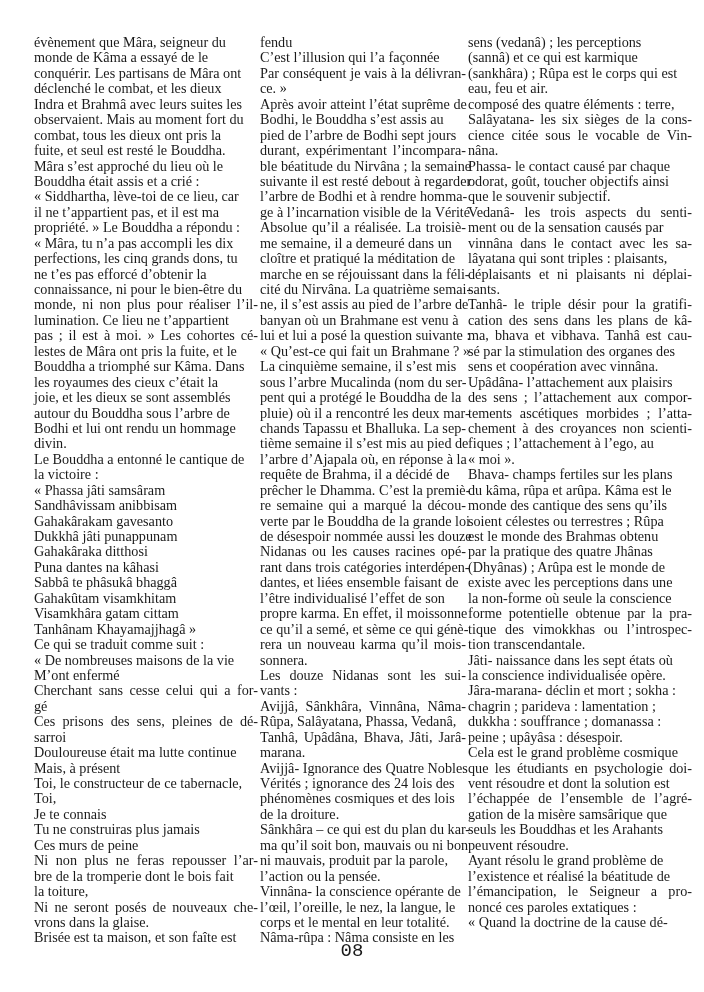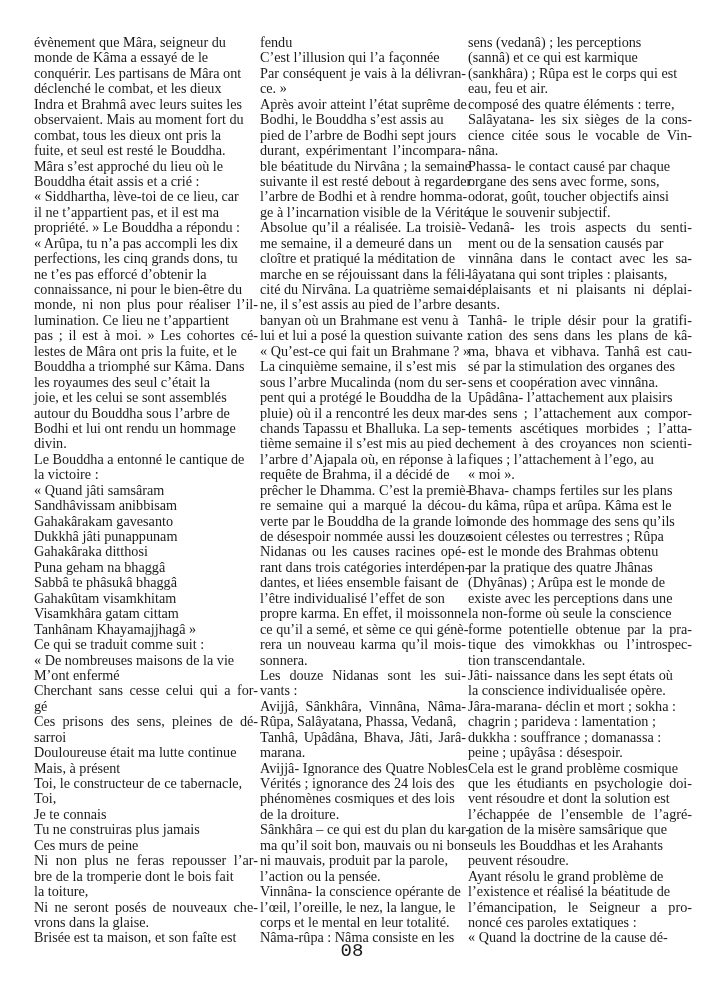--- a/index.html
+++ b/index.html
@@ -31,42 +31,42 @@
       <span class="line">déclenché le combat, et les dieux</span>
       <span class="line">Indra et Brahmâ avec leurs suites les</span>
       <span class="line">observaient. Mais au moment fort du</span>
       <span class="line">combat, tous les dieux ont pris la</span>
       <span class="line">fuite, et seul est resté le Bouddha.</span>
       <span class="line">Mâra s’est approché du lieu où le</span>
       <span class="line">Bouddha était assis et a crié :</span>
       <span class="line">« Siddhartha, lève-toi de ce lieu, car</span>
       <span class="line">il ne t’appartient pas, et il est ma</span>
       <span class="line">propriété. » Le Bouddha a répondu :</span>
-      <span class="line">« Arûpa, tu n’a pas accompli les dix</span>
+      <span class="line">« Mâra, tu n’a pas accompli les dix</span>
       <span class="line">perfections, les cinq grands dons, tu</span>
       <span class="line">ne t’es pas efforcé d’obtenir la</span>
       <span class="line">connaissance, ni pour le bien-être du</span>
       <span class="line j">monde, ni non plus pour réaliser l’il-</span>
       <span class="line">lumination. Ce lieu ne t’appartient</span>
       <span class="line j">pas ; il est à moi. » Les cohortes cé-</span>
       <span class="line">lestes de Mâra ont pris la fuite, et le</span>
       <span class="line">Bouddha a triomphé sur Kâma. Dans</span>
-      <span class="line">les royaumes des seul c’était la</span>
-      <span class="line">joie, et les celui se sont assemblés</span>
+      <span class="line">les royaumes des cieux c’était la</span>
+      <span class="line">joie, et les dieux se sont assemblés</span>
       <span class="line">autour du Bouddha sous l’arbre de</span>
       <span class="line">Bodhi et lui ont rendu un hommage</span>
       <span class="line">divin.</span>
       <span class="line">Le Bouddha a entonné le cantique de</span>
       <span class="line">la victoire :</span>
-      <span class="line">« Quand jâti samsâram</span>
+      <span class="line">« Phassa jâti samsâram</span>
       <span class="line">Sandhâvissam anibbisam</span>
       <span class="line">Gahakârakam gavesanto</span>
       <span class="line">Dukkhâ jâti punappunam</span>
       <span class="line">Gahakâraka ditthosi</span>
-      <span class="line">Puna geham na bhaggâ</span>
+      <span class="line">Puna dantes na kâhasi</span>
       <span class="line">Sabbâ te phâsukâ bhaggâ</span>
       <span class="line">Gahakûtam visamkhitam</span>
       <span class="line">Visamkhâra gatam cittam</span>
       <span class="line">Tanhânam Khayamajjhagâ »</span>
       <span class="line">Ce qui se traduit comme suit :</span>
       <span class="line">« De nombreuses maisons de la vie</span>
       <span class="line">M’ont enfermé</span>
       <span class="line j">Cherchant sans cesse celui qui a for-</span>
       <span class="line">gé</span>
       <span class="line j">Ces prisons des sens, pleines de dé-</span>
@@ -149,21 +149,20 @@
   <div class="col col-3">
       <span class="line">sens (vedanâ) ; les perceptions</span>
       <span class="line">(sannâ) et ce qui est karmique</span>
       <span class="line">(sankhâra) ; Rûpa est le corps qui est</span>
       <span class="line">eau, feu et air.</span>
       <span class="line">composé des quatre éléments : terre,</span>
       <span class="line j">Salâyatana- les six sièges de la cons-</span>
       <span class="line j">cience citée sous le vocable de Vin-</span>
       <span class="line">nâna.</span>
       <span class="line">Phassa- le contact causé par chaque</span>
-      <span class="line">organe des sens avec forme, sons,</span>
       <span class="line">odorat, goût, toucher objectifs ainsi</span>
       <span class="line">que le souvenir subjectif.</span>
       <span class="line j">Vedanâ- les trois aspects du senti-</span>
       <span class="line">ment ou de la sensation causés par</span>
       <span class="line j">vinnâna dans le contact avec les sa-</span>
       <span class="line">lâyatana qui sont triples : plaisants,</span>
       <span class="line j">déplaisants et ni plaisants ni déplai-</span>
       <span class="line">sants.</span>
       <span class="line j">Tanhâ- le triple désir pour la gratifi-</span>
       <span class="line j">cation des sens dans les plans de kâ-</span>
@@ -171,21 +170,21 @@
       <span class="line">sé par la stimulation des organes des</span>
       <span class="line">sens et coopération avec vinnâna.</span>
       <span class="line">Upâdâna- l’attachement aux plaisirs</span>
       <span class="line j">des sens ; l’attachement aux compor-</span>
       <span class="line j">tements ascétiques morbides ; l’atta-</span>
       <span class="line j">chement à des croyances non scienti-</span>
       <span class="line">fiques ; l’attachement à l’ego, au</span>
       <span class="line">« moi ».</span>
       <span class="line">Bhava- champs fertiles sur les plans</span>
       <span class="line">du kâma, rûpa et arûpa. Kâma est le</span>
-      <span class="line">monde des hommage des sens qu’ils</span>
+      <span class="line">monde des cantique des sens qu’ils</span>
       <span class="line">soient célestes ou terrestres ; Rûpa</span>
       <span class="line">est le monde des Brahmas obtenu</span>
       <span class="line">par la pratique des quatre Jhânas</span>
       <span class="line">(Dhyânas) ; Arûpa est le monde de</span>
       <span class="line">existe avec les perceptions dans une</span>
       <span class="line">la non-forme où seule la conscience</span>
       <span class="line j">forme potentielle obtenue par la pra-</span>
       <span class="line j">tique des vimokkhas ou l’introspec-</span>
       <span class="line">tion transcendantale.</span>
       <span class="line">Jâti- naissance dans les sept états où</span>

